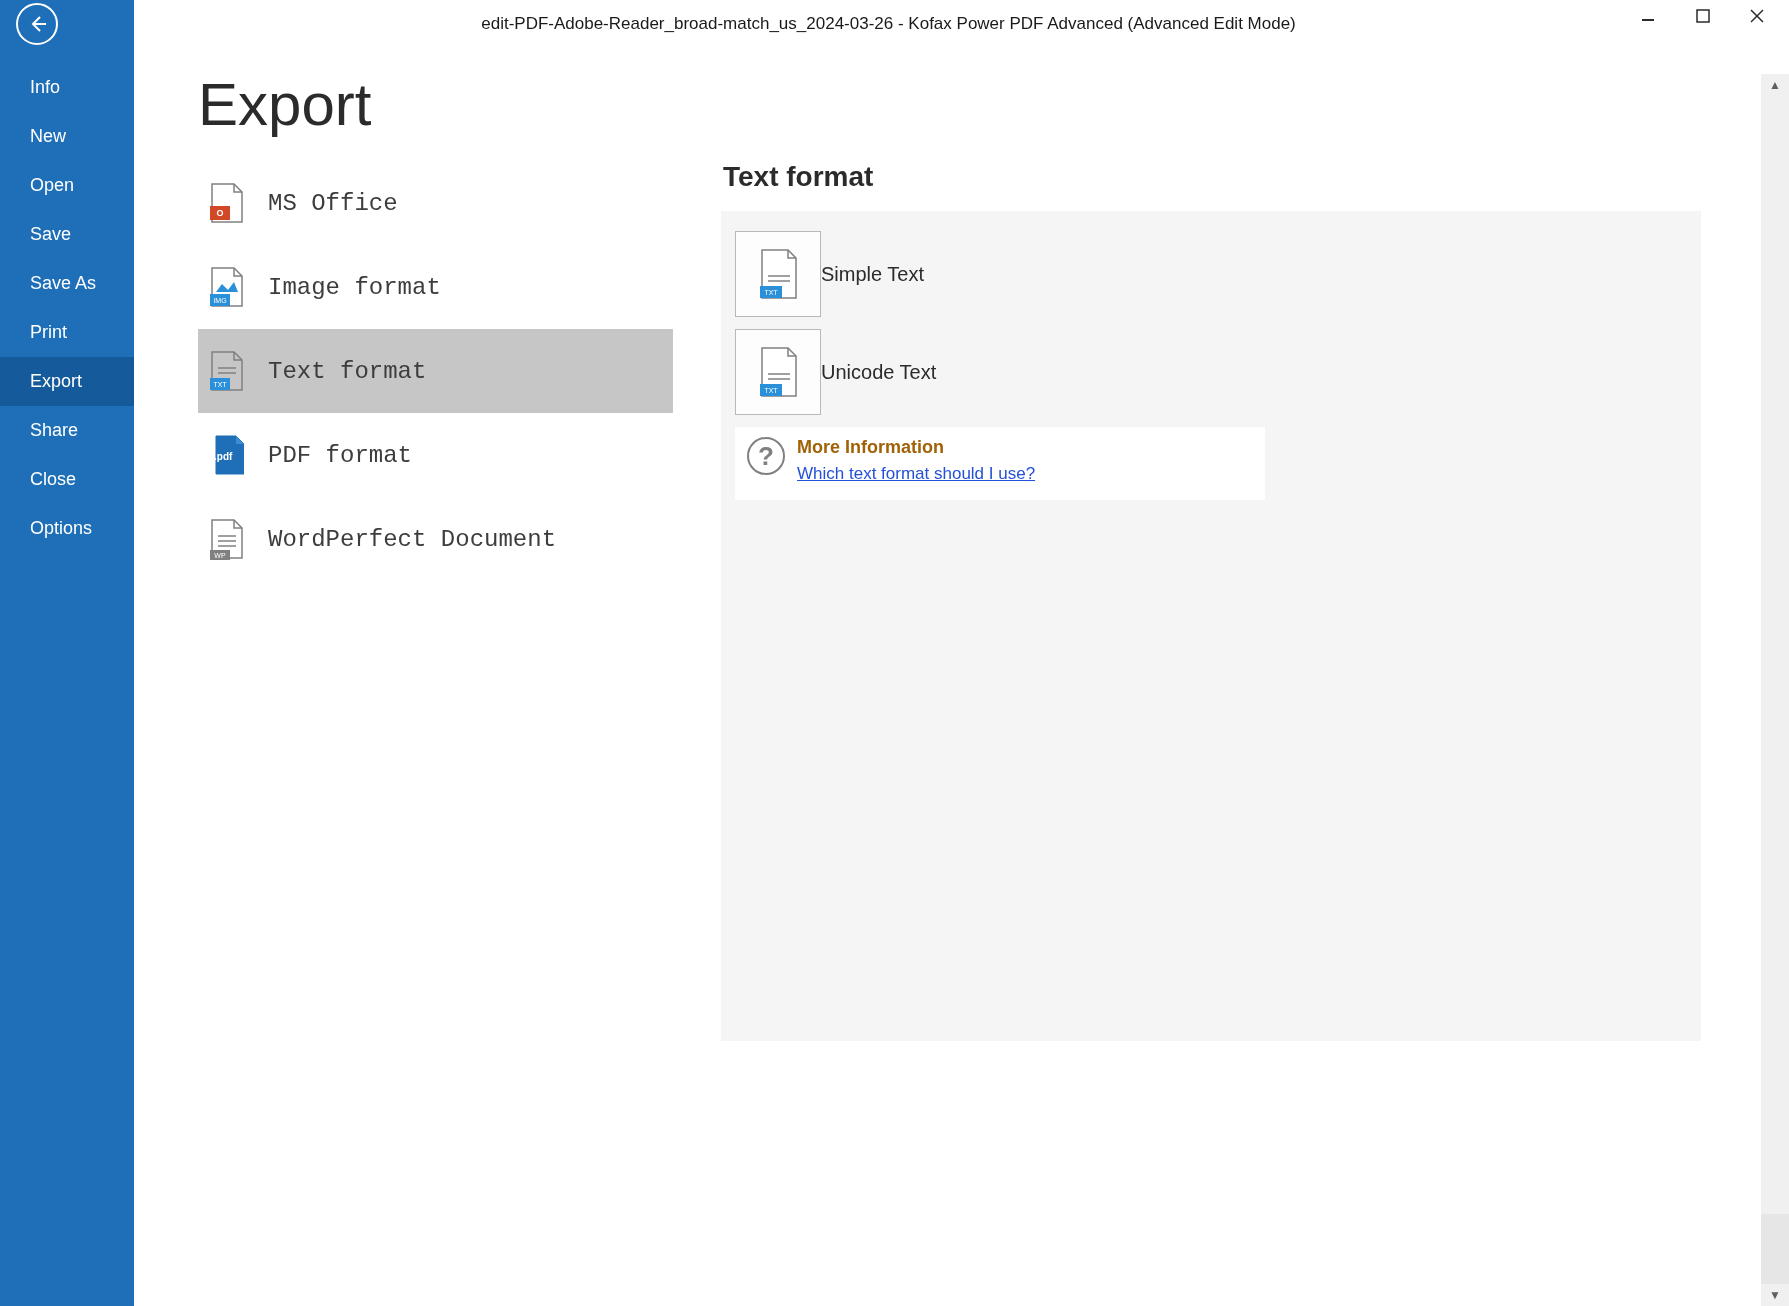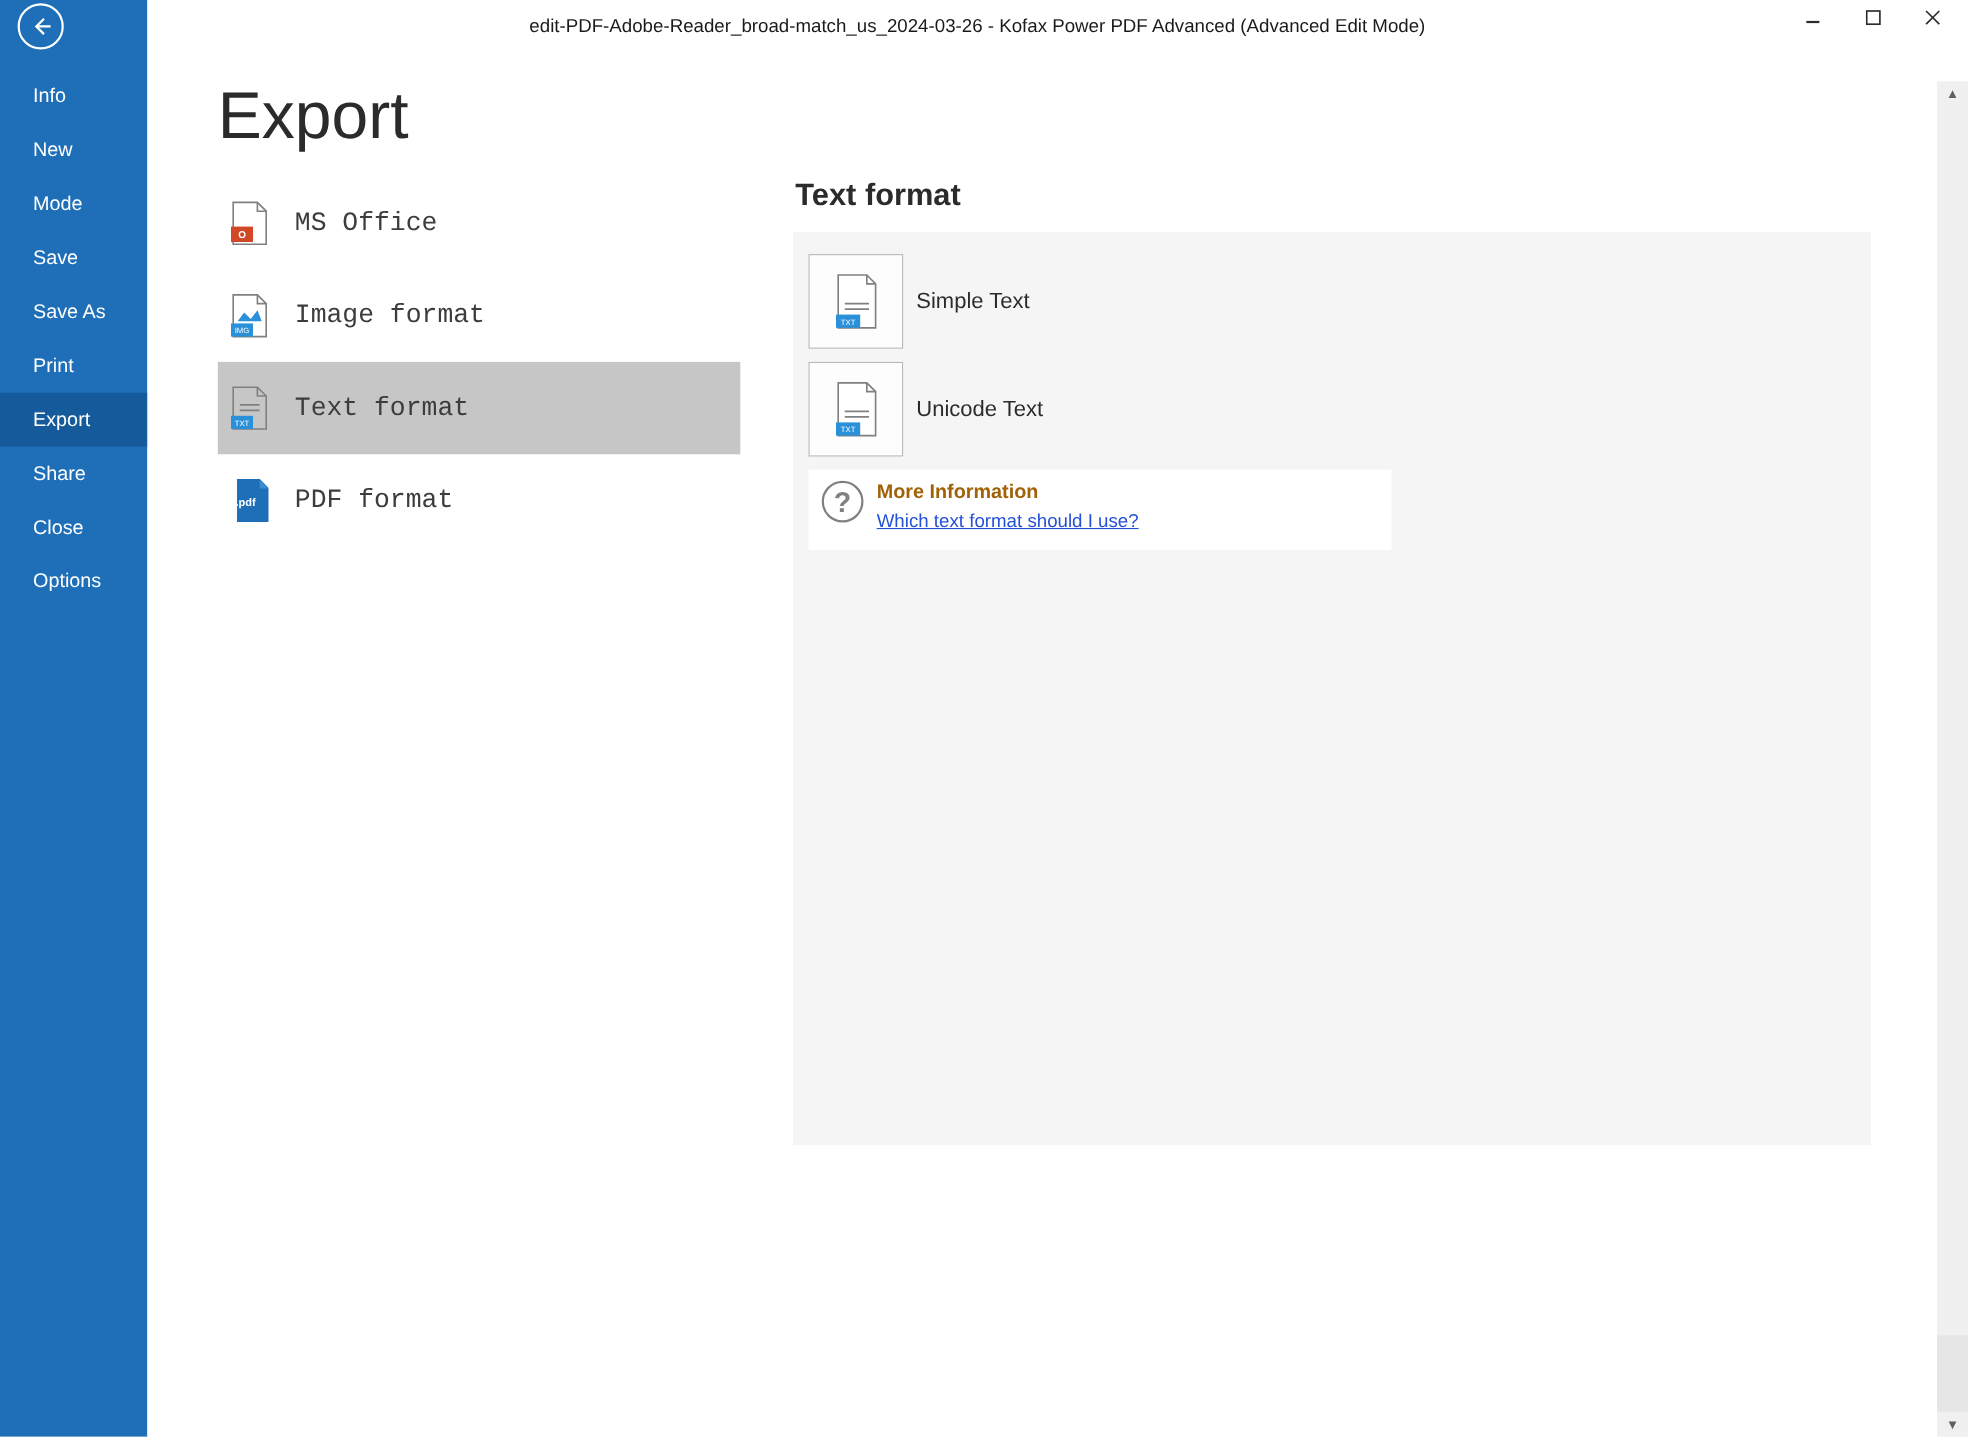--- a/index.html
+++ b/index.html
@@ -132,21 +132,20 @@
       padding-left: 2px;
     }
     .detail-body {
       background: #f5f5f5;
       min-height: 830px;
       padding: 20px 14px;
     }
     .option-row {
       display: flex;
       align-items: center;
-      gap: 12px;
       margin-bottom: 12px;
     }
     .option-box {
       width: 86px;
       height: 86px;
       border: 1px solid #b8b8b8;
       background: #fdfdfd;
       display: flex;
       align-items: center;
       justify-content: center;
@@ -243,21 +242,21 @@
 
 <div class="sidebar">
   <div class="back-button">
     <svg width="22" height="22" viewBox="0 0 22 22">
       <path d="M14 4 L7 11 L14 18" fill="none" stroke="#ffffff" stroke-width="2"></path>
       <line x1="7" y1="11" x2="20" y2="11" stroke="#ffffff" stroke-width="2"></line>
     </svg>
   </div>
   <div class="sidebar-item"><span>Info</span></div>
   <div class="sidebar-item"><span>New</span></div>
-  <div class="sidebar-item"><span>Mode</span></div>
+  <div class="sidebar-item"><span>Open</span></div>
   <div class="sidebar-item"><span>Save</span></div>
   <div class="sidebar-item"><span>Save As</span></div>
   <div class="sidebar-item"><span>Print</span></div>
   <div class="sidebar-item selected"><span>Export</span></div>
   <div class="sidebar-item"><span>Share</span></div>
   <div class="sidebar-item"><span>Close</span></div>
   <div class="sidebar-item"><span>Options</span></div>
 </div>
 
 <div class="content">
@@ -309,20 +308,34 @@
         <span class="format-icon">
           <svg width="34" height="42" viewBox="0 0 34 42">
             <path d="M6 2 L26 2 L34 10 L34 40 L6 40 Z" fill="#1e6fb8" stroke="#1e6fb8" stroke-width="1"></path>
             <path d="M26 2 L26 10 L34 10 Z" fill="#3a8dd0"></path>
             <text x="4" y="26" font-size="10" fill="#ffffff" font-weight="bold">.pdf</text>
           </svg>
         </span>
         <span class="format-label">PDF format</span>
       </div>
 
+      <div class="format-item">
+        <span class="format-icon">
+          <svg width="34" height="42" viewBox="0 0 34 42">
+            <path d="M2 2 L24 2 L32 10 L32 40 L2 40 Z" fill="none" stroke="#808080" stroke-width="1.5"></path>
+            <path d="M24 2 L24 10 L32 10" fill="none" stroke="#808080" stroke-width="1.5"></path>
+            <line x1="8" y1="18" x2="26" y2="18" stroke="#808080" stroke-width="1.5"></line>
+            <line x1="8" y1="23" x2="26" y2="23" stroke="#808080" stroke-width="1.5"></line>
+            <line x1="8" y1="28" x2="26" y2="28" stroke="#808080" stroke-width="1.5"></line>
+            <rect x="0" y="32" width="20" height="10" fill="#808080"></rect>
+            <text x="10" y="40" font-size="7" fill="#ffffff" text-anchor="middle">WP</text>
+          </svg>
+        </span>
+        <span class="format-label">WordPerfect Document</span>
+      </div>
     </div>
 
     <div class="detail-panel">
       <h2 class="detail-title">Text format</h2>
       <div class="detail-body">
 
         <div class="option-row">
           <div class="option-box">
             <svg width="40" height="52" viewBox="0 0 40 52">
               <path d="M4 2 L30 2 L38 10 L38 50 L4 50 Z" fill="#ffffff" stroke="#808080" stroke-width="1.5"></path>

